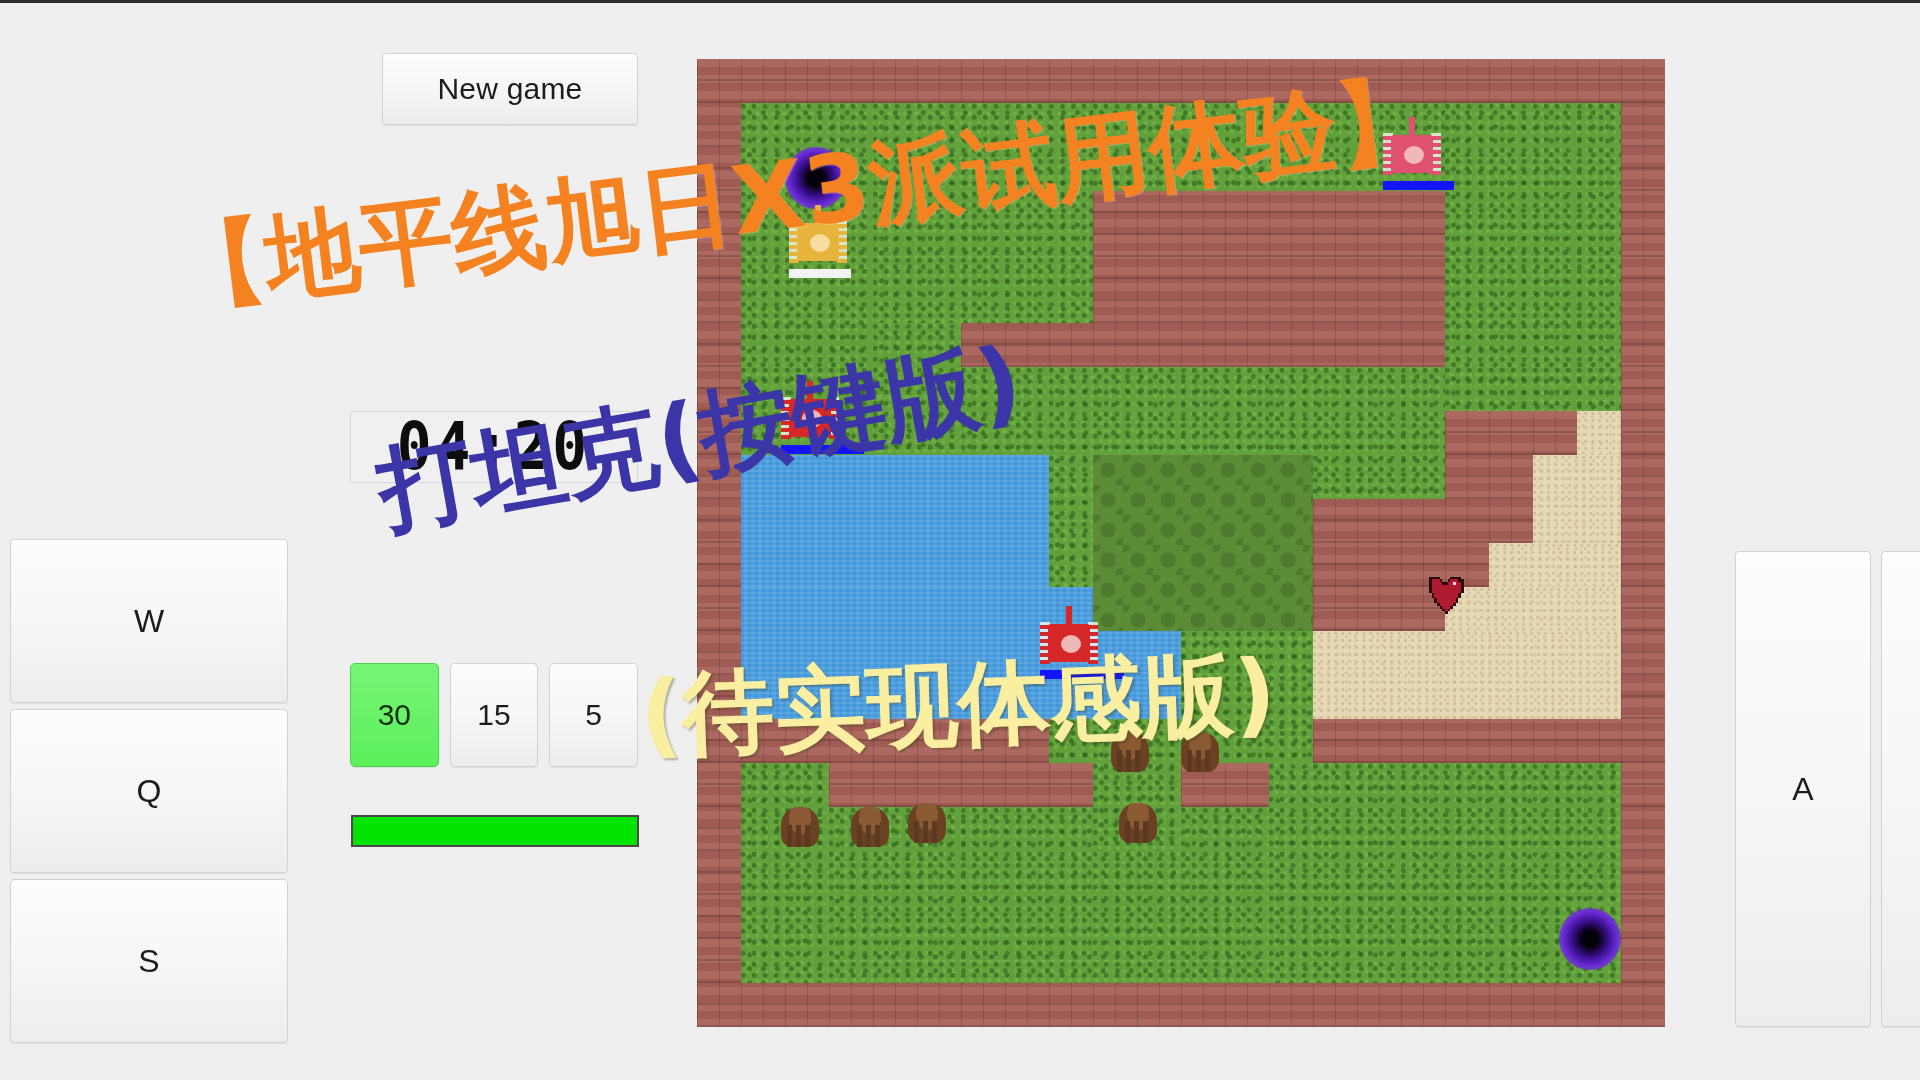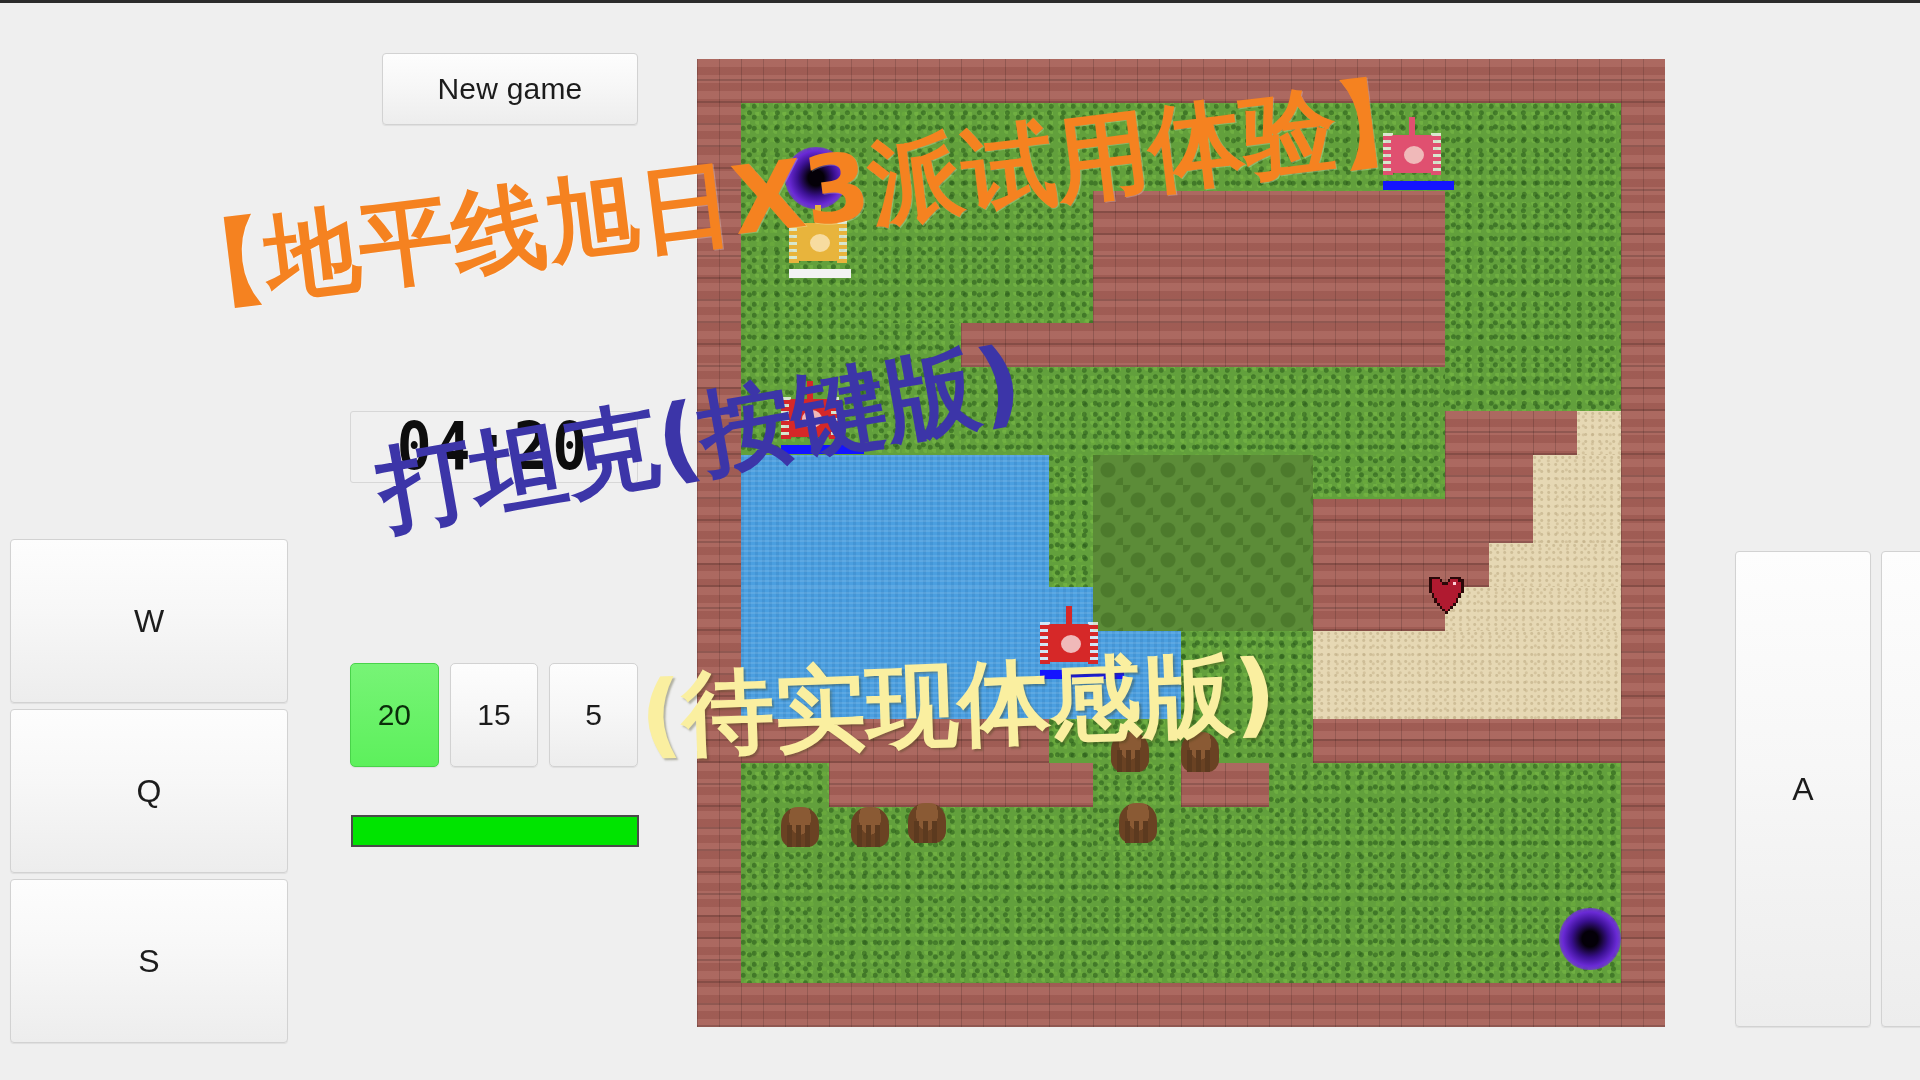--- a/index.html
+++ b/index.html
@@ -157,21 +157,21 @@
 
   <div id="menu-col">
     <div class="btn menu-btn">New game</div>
   </div>
 
   <div id="timer-panel">
     <span id="timer-value">04:20</span>
   </div>
 
   <div id="speed-row">
-    <div class="btn speed-btn active">20</div>
+    <div class="btn speed-btn active">30</div>
     <div class="btn speed-btn">15</div>
     <div class="btn speed-btn">5</div>
   </div>
   <div id="progress-outer">
     <div id="progress-fill" style="width: 100%; background: rgb(0, 228, 0);"></div>
   </div>
 
   <div id="left-keys">
     <div class="btn key-btn">W</div>
     <div class="btn key-btn">Q</div>

